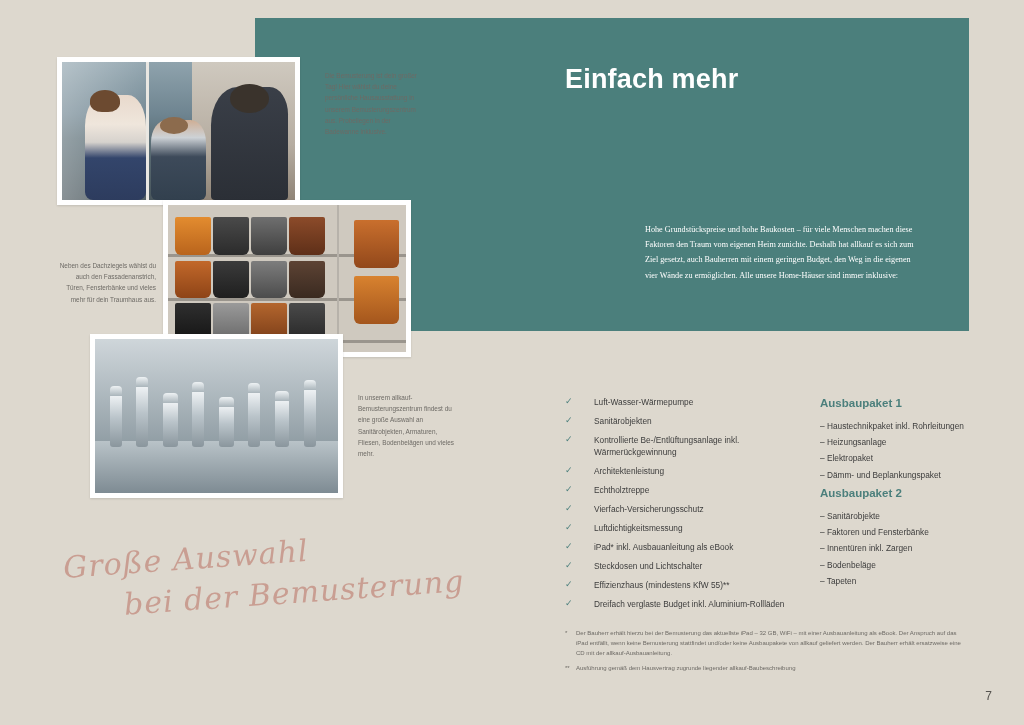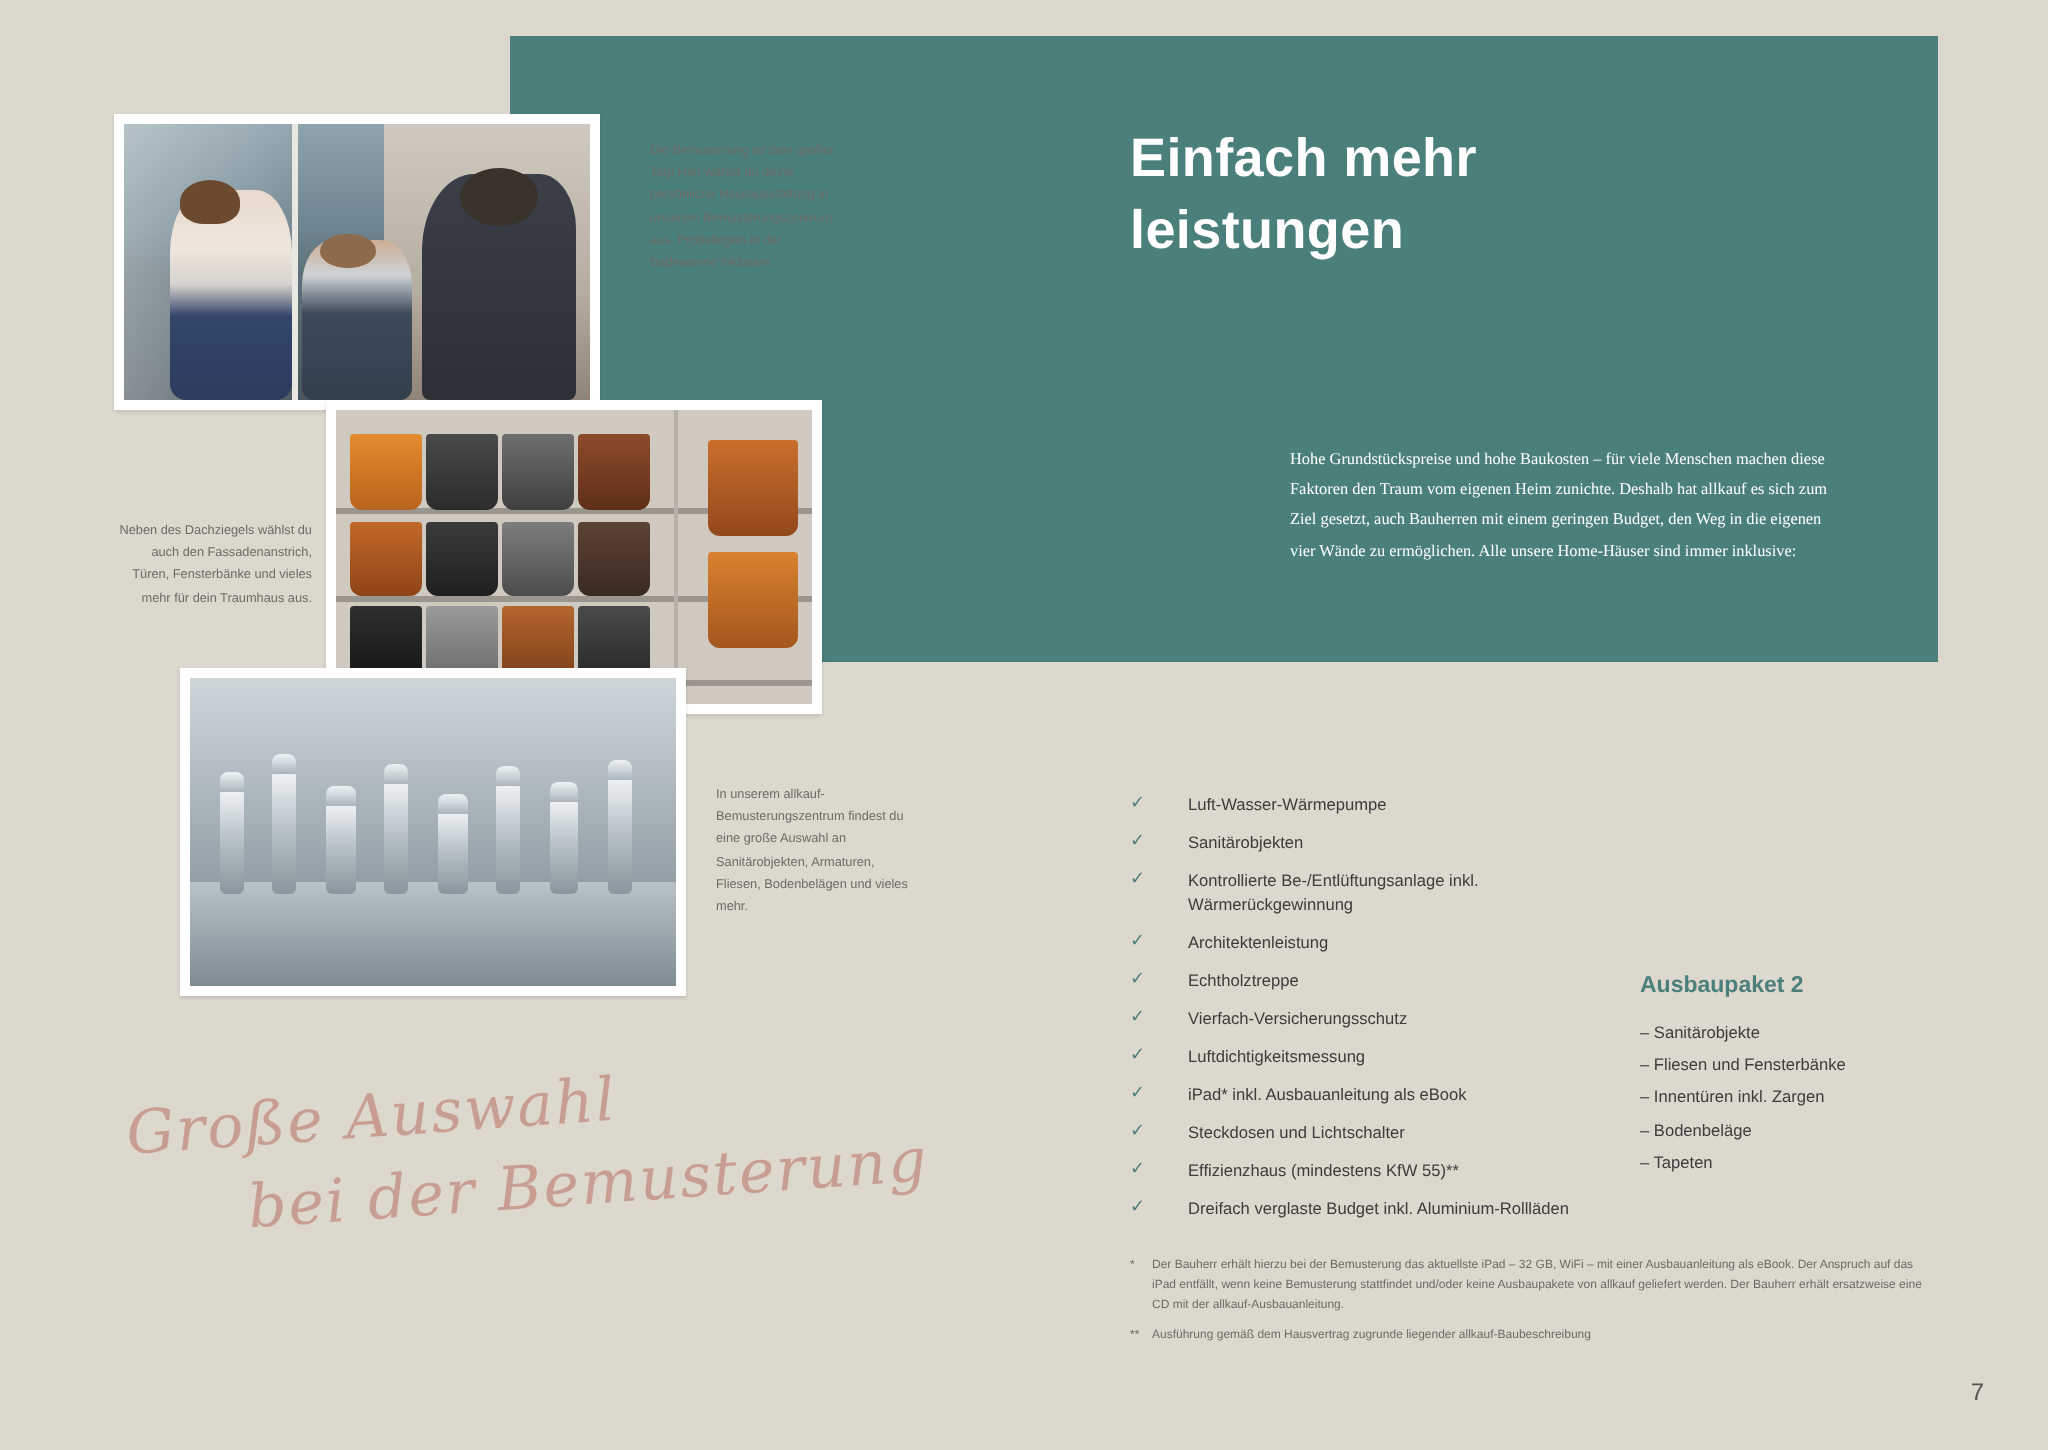--- a/index.html
+++ b/index.html
@@ -240,21 +240,20 @@
 </style>
 </head>
 <body>
 
 <div class="page">
 
   <div class="teal-block"></div>
 
   <div class="headline">
     <div>Einfach mehr</div>
-    <div>leistungen</div>
   </div>
 
   <div class="intro-text">Hohe Grundstückspreise und hohe Baukosten – für viele Menschen machen diese Faktoren den Traum vom eigenen Heim zunichte. Deshalb hat allkauf es sich zum Ziel gesetzt, auch Bauherren mit einem geringen Budget, den Weg in die eigenen vier Wände zu ermöglichen. Alle unsere Home-Häuser sind immer inklusive:</div>
 
   <div class="photo p1">
     <div class="photo-inner">
       <div class="sky"></div>
       <div class="wall"></div>
       <div class="winframe"></div>
       <div class="person-a"></div>
@@ -354,25 +353,32 @@
     <div class="check-row">
       <span class="check-mark">✓</span>
       <span class="check-text">Effizienzhaus (mindestens KfW 55)**</span>
     </div>
     <div class="check-row">
       <span class="check-mark">✓</span>
       <span class="check-text">Dreifach verglaste Budget inkl. Aluminium-Rollläden</span>
     </div>
   </div>
 
+  <div class="pkg pkg1">
+    <div class="pkg-title">Ausbaupaket 1</div>
+    <div class="pkg-item">– Haustechnikpaket inkl. Rohrleitungen</div>
+    <div class="pkg-item">– Heizungsanlage</div>
+    <div class="pkg-item">– Elektropaket</div>
+    <div class="pkg-item">– Dämm- und Beplankungspaket</div>
+  </div>
 
   <div class="pkg pkg2">
     <div class="pkg-title">Ausbaupaket 2</div>
     <div class="pkg-item">– Sanitärobjekte</div>
-    <div class="pkg-item">– Fliesen und Fensterbänke</div>
+    <div class="pkg-item">– Faktoren und Fensterbänke</div>
     <div class="pkg-item">– Innentüren inkl. Zargen</div>
     <div class="pkg-item">– Bodenbeläge</div>
     <div class="pkg-item">– Tapeten</div>
   </div>
 
   <div class="script">
     <span>Große Auswahl</span>
     <span class="l2">bei der Bemusterung</span>
   </div>
 

